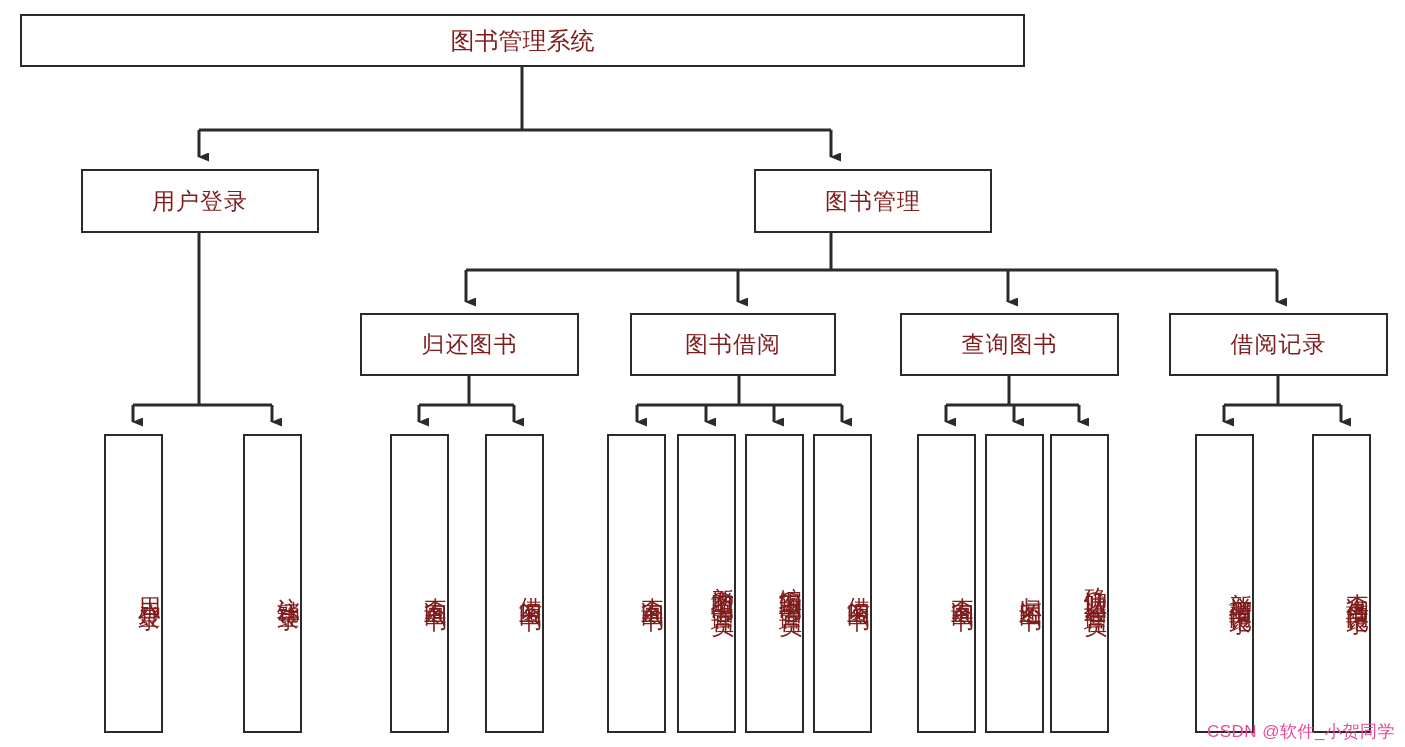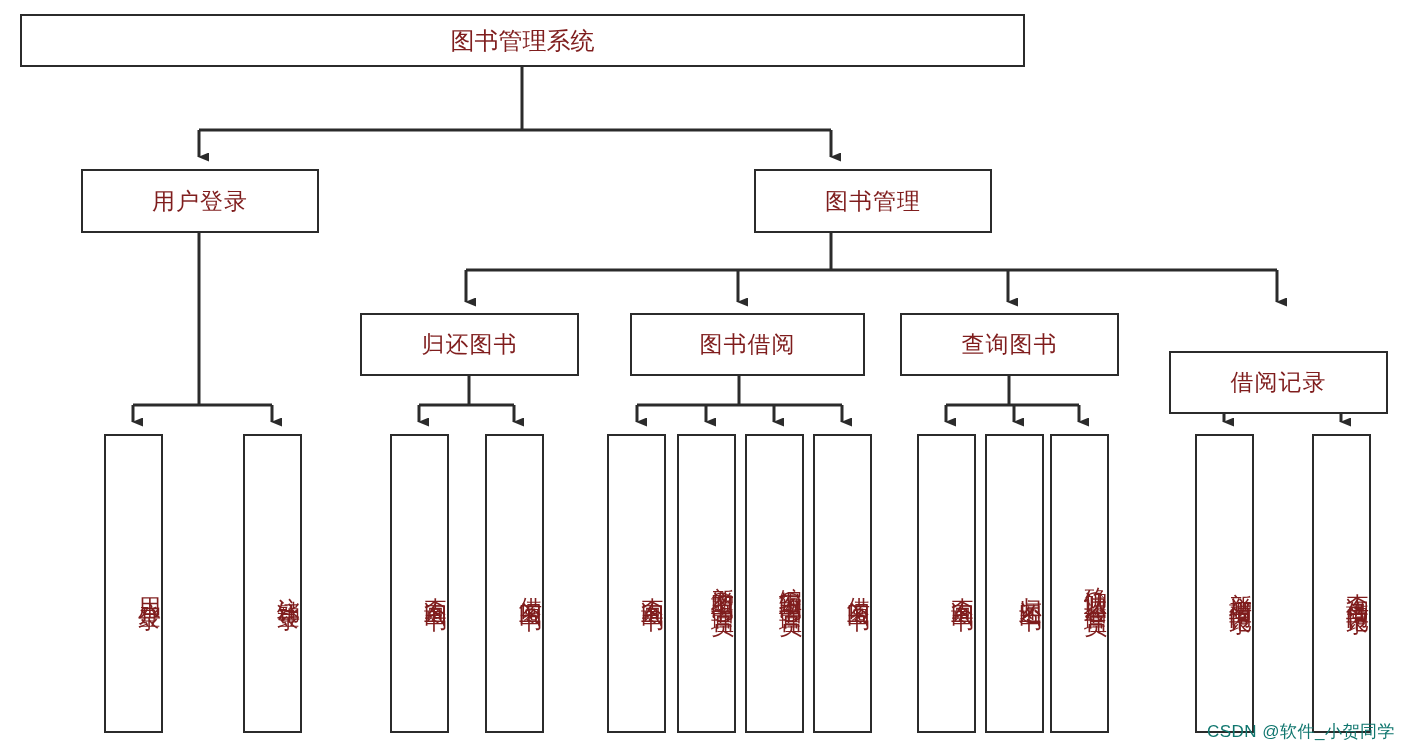--- a/index.html
+++ b/index.html
@@ -31,21 +31,21 @@
   }
   .node.v .vtxt{
     writing-mode:vertical-rl;
     text-orientation:upright;
     white-space:nowrap;
   }
   #watermark{
     position:absolute;
     right:10px;bottom:4px;
     font-size:17px;
-    color:#0f766e;
+    color:#ec4899;
     letter-spacing:0.5px;
     pointer-events:none;
     white-space:nowrap;
   }
 </style>
 </head>
 <body>
 
 <div id="canvas">
 
@@ -107,27 +107,27 @@
   <div class="node h" style="left:81px;top:169px;width:238px;height:64px;">
     <span>用户登录</span>
   </div>
   <div class="node h" style="left:712px;top:169px;width:238px;height:64px;margin-left:42px;">
     <span>图书管理</span>
   </div>
 
   <div class="node h" style="left:360px;top:313px;width:219px;height:63px;">
     <span>归还图书</span>
   </div>
-  <div class="node h" style="left:630px;top:313px;width:235px;height:63px;">
+  <div class="node h" style="left:630px;top:313px;width:206px;height:63px;">
     <span>图书借阅</span>
   </div>
   <div class="node h" style="left:900px;top:313px;width:219px;height:63px;">
     <span>查询图书</span>
   </div>
-  <div class="node h" style="left:1169px;top:313px;width:219px;height:63px;margin-top:38px;">
+  <div class="node h" style="left:1169px;top:313px;width:219px;height:63px;">
     <span>借阅记录</span>
   </div>
 
   <div class="node v" style="left:104px;top:434px;width:59px;height:299px;">
     <span class="vtxt">用户登录</span>
   </div>
   <div class="node v" style="left:243px;top:434px;width:59px;height:299px;">
     <span class="vtxt">注销登录</span>
   </div>
 

